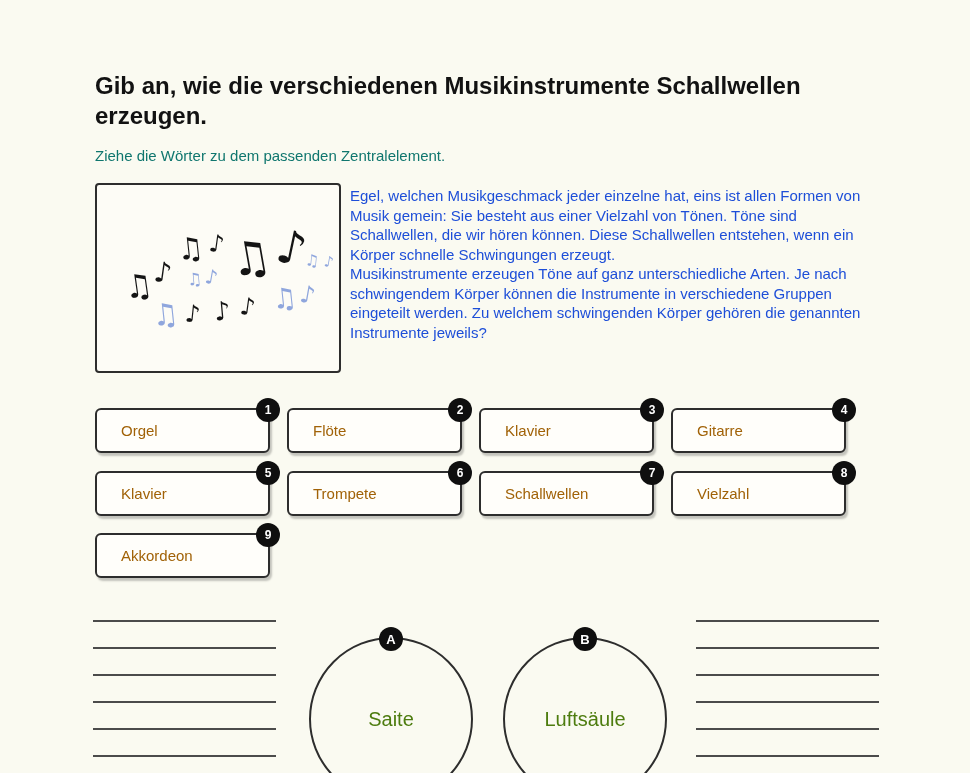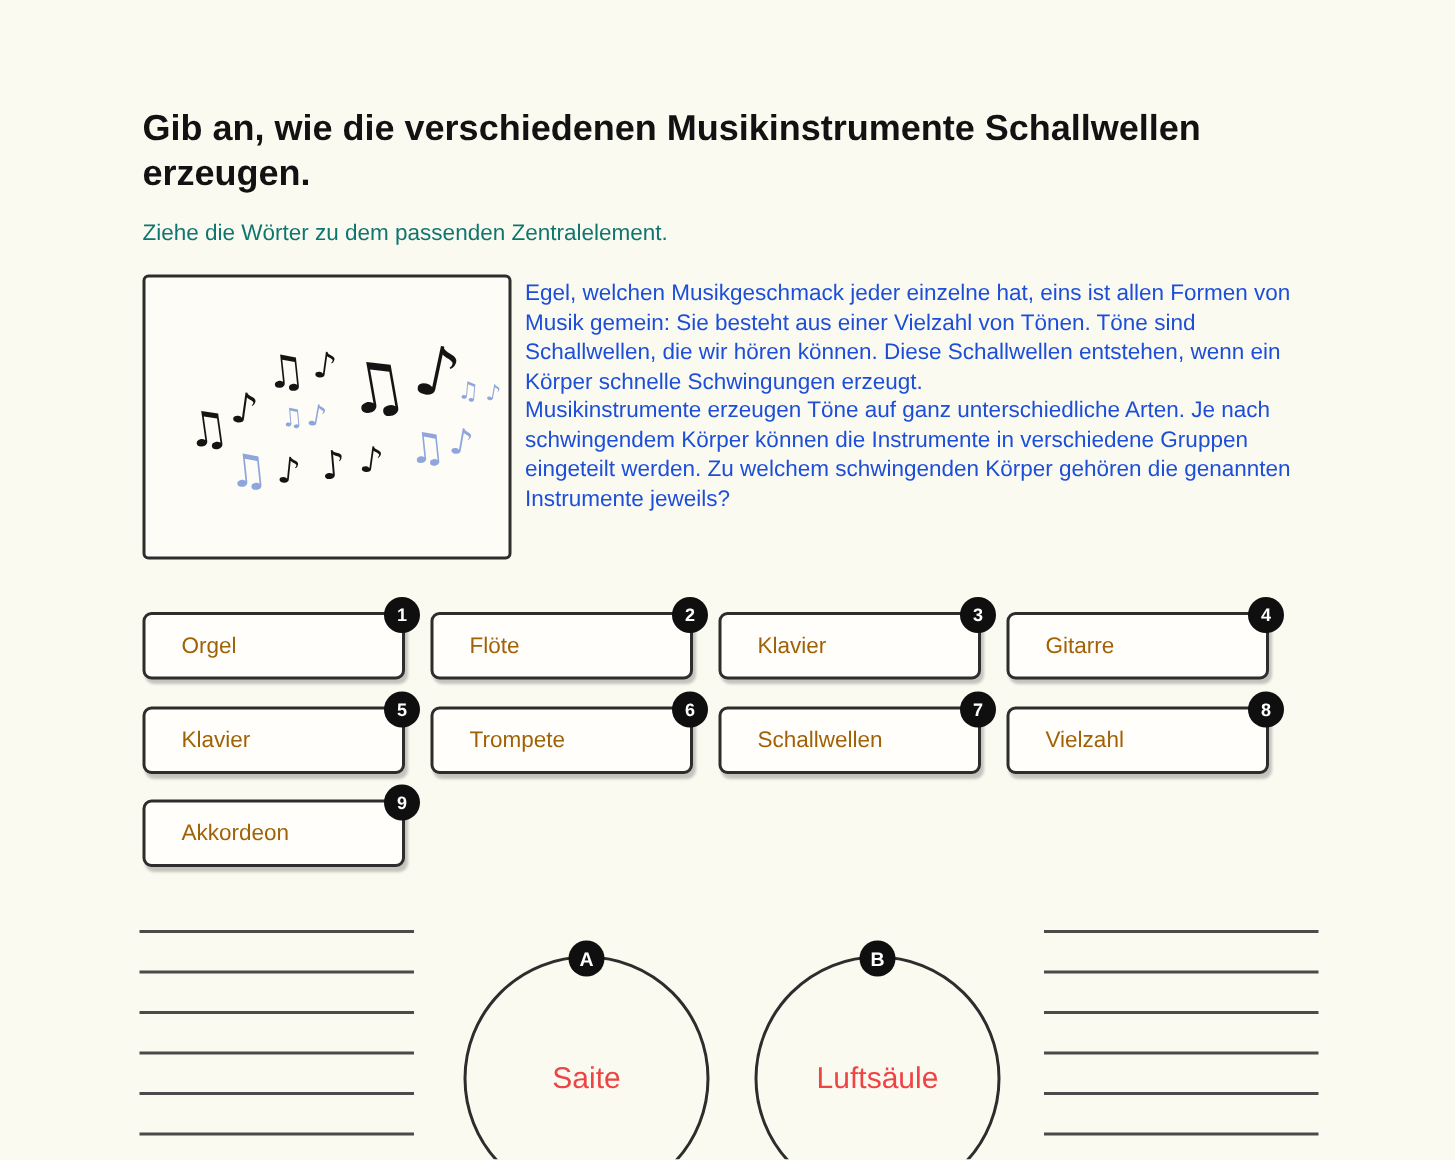--- a/index.html
+++ b/index.html
@@ -113,21 +113,21 @@
     border-radius: 50%;
     background: transparent;
     display: flex;
     align-items: center;
     justify-content: center;
   }
   .zone-a { left: 309px; top: 637px; }
   .zone-b { left: 503px; top: 637px; }
   .zone-label {
     font-size: 20px;
-    color: #ef4444;
+    color: #4d7c0f;
   }
   .zone-badge {
     position: absolute;
     top: -12px; left: 50%;
     margin-left: -12px;
     width: 24px; height: 24px;
     background: #0f0f0f;
     color: #ffffff;
     border-radius: 50%;
     font-size: 13px;

